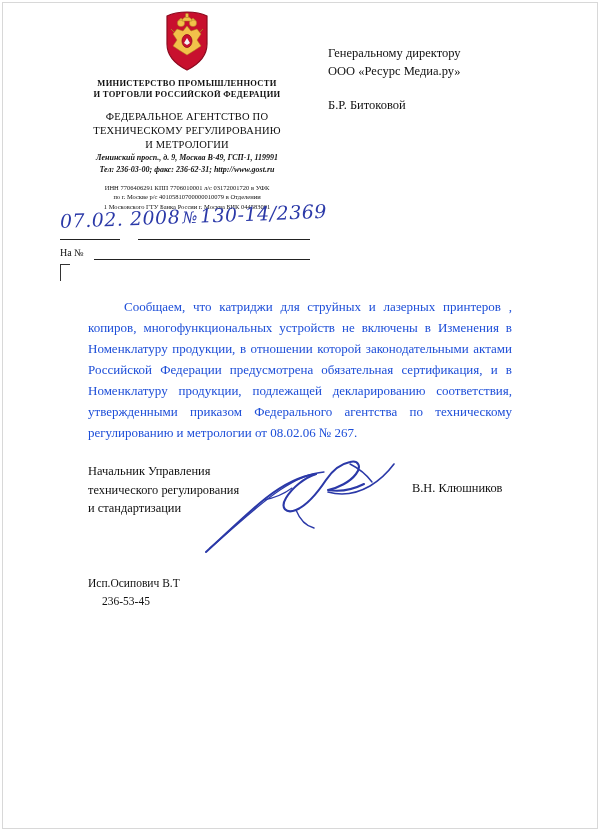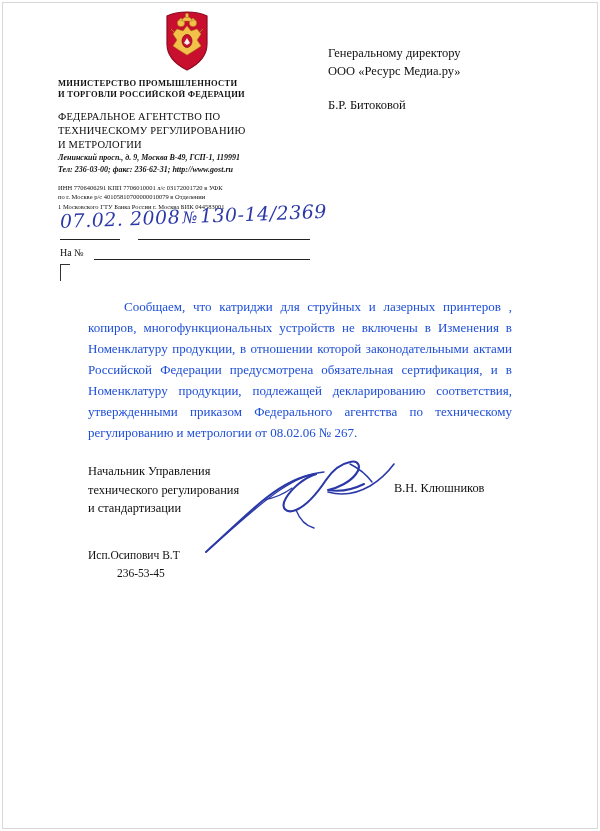--- a/index.html
+++ b/index.html
@@ -29,21 +29,21 @@
     border: 1px solid #d8d8d8;
     pointer-events: none;
   }
 
   
   .letterhead {
     position: absolute;
     left: 58px;
     top: 10px;
     width: 258px;
-    text-align: left;
+    text-align: center;
   }
   .emblem {
     width: 52px;
     height: 62px;
     margin: 0 auto 6px auto;
     display: block;
   }
   .ministry {
     font-family: "Liberation Serif", serif;
     font-size: 8.5px;
@@ -170,45 +170,45 @@
     left: 88px;
     top: 450px;
     width: 424px;
     font-size: 12.4px;
     line-height: 1.5;
     color: #111;
     margin-top: 12px;
   }
   .sig-name {
     position: absolute;
-    left: 394px;
+    left: 412px;
     top: 481px;
     font-size: 12.4px;
     color: #111;
     white-space: nowrap;
   }
   .signature {
     position: absolute;
     left: 200px;
     top: 448px;
     width: 215px;
     height: 110px;
     pointer-events: none;
   }
 
   
   .executor {
     position: absolute;
     left: 88px;
-    top: 546px;
+    top: 574px;
     font-size: 11.5px;
     line-height: 1.6;
     color: #111;
   }
-  .executor .phone { padding-left: 14px; text-align: center; }
+  .executor .phone { padding-left: 14px; }
 </style>
 </head>
 <body>
 
 <div class="page">
   <div class="page-border"></div>
 
   <div class="letterhead">
 
     <svg class="emblem" viewBox="0 0 52 62" aria-hidden="true">

